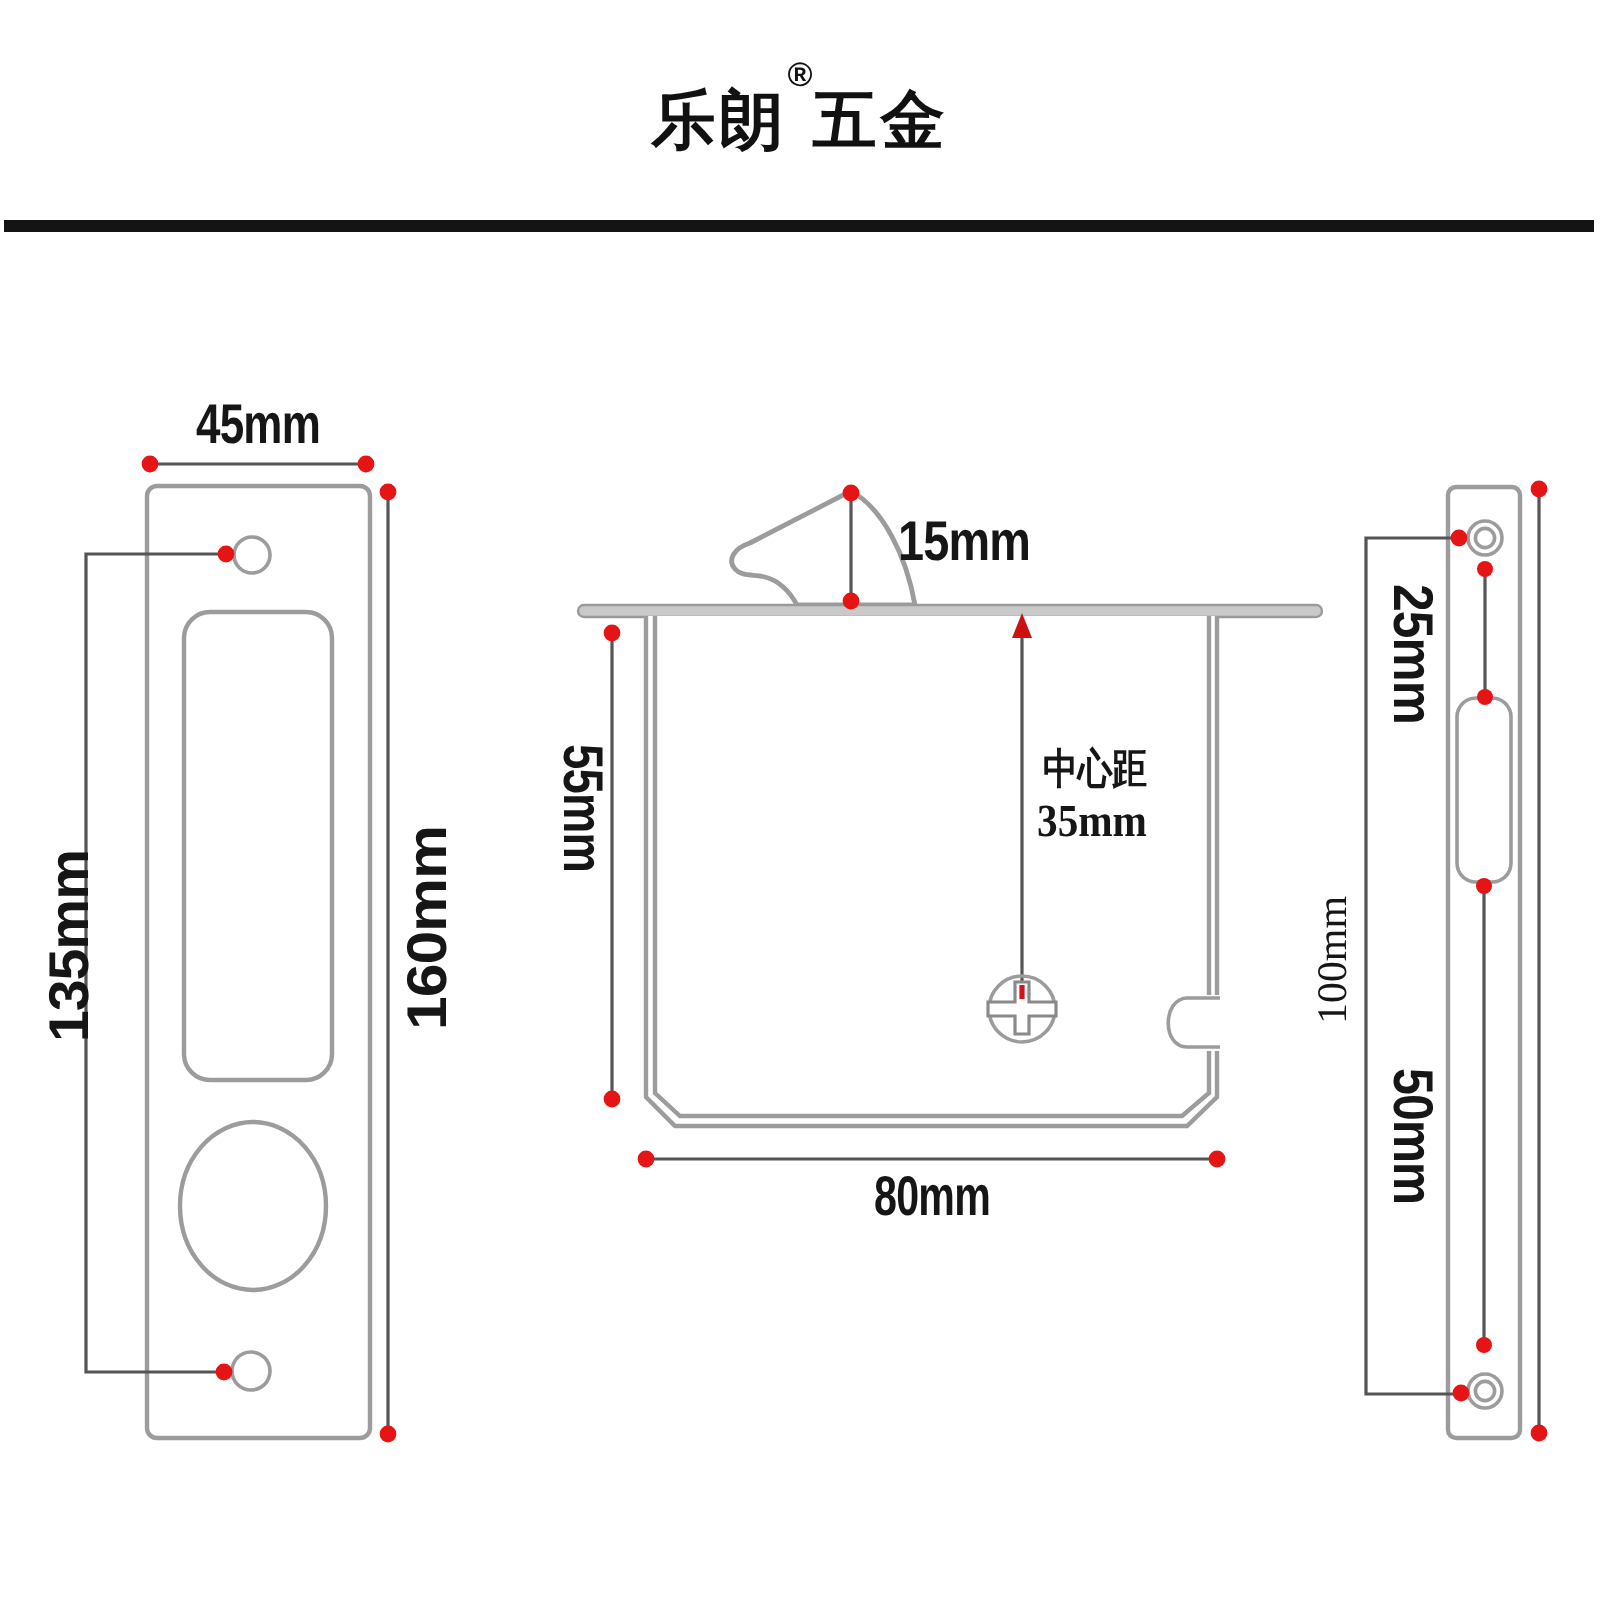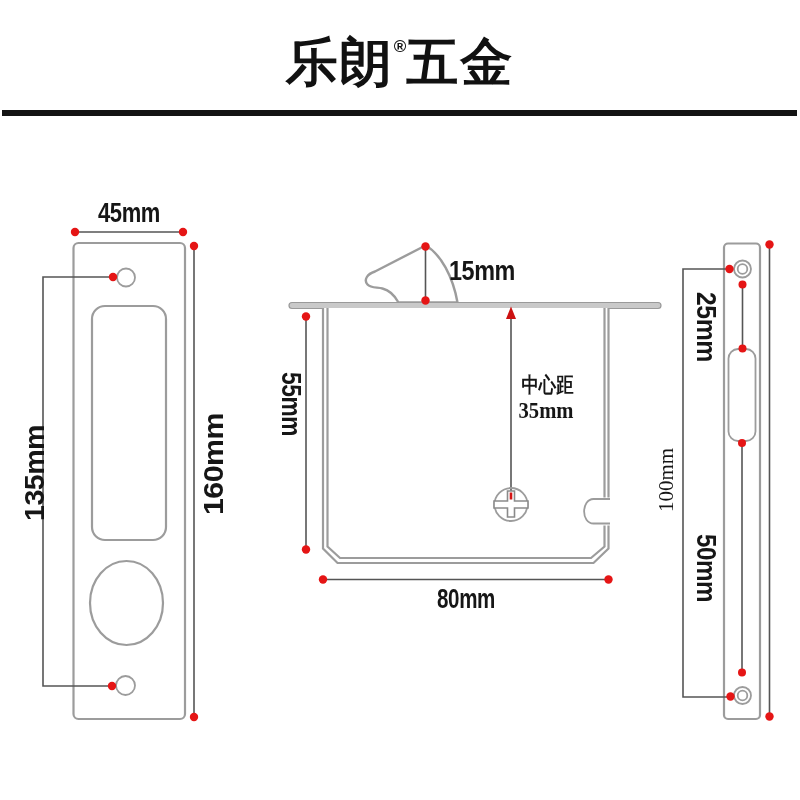--- a/index.html
+++ b/index.html
@@ -1,20 +1,20 @@
 <!DOCTYPE html>
 <html><head>
 <meta charset="utf-8">
 <style>
   html,body{margin:0;padding:0;background:#ffffff;}
   body{width:800px;height:800px;position:relative;overflow:hidden;
        font-family:"Liberation Sans",sans-serif;}
   .header{position:absolute;top:28px;left:0;width:800px;text-align:center;
           color:#111;white-space:nowrap;}
-  .brand-main{font-size:52px;font-weight:900;letter-spacing:2px;}
+  .brand-main{font-size:32px;font-weight:900;letter-spacing:2px;}
   .brand-reg{font-size:17px;font-weight:700;vertical-align:28px;letter-spacing:0;}
   .divider{position:absolute;top:110px;left:2px;width:795px;height:6px;background:#141414;}
   svg{position:absolute;top:0;left:0;}
   .ol{fill:none;stroke:#9c9c9c;stroke-width:2.2;}
   .olf{fill:#ffffff;stroke:#9c9c9c;stroke-width:2.2;}
   .olt{fill:none;stroke:#9c9c9c;stroke-width:1.8;}
   .dim{fill:none;stroke:#555555;stroke-width:1.6;}
   .dot{fill:#e51515;stroke:none;}
   .lbl{font:700 28px "Liberation Sans",sans-serif;fill:#161616;letter-spacing:-0.5px;}
   .serb{font:700 21px "Liberation Serif",serif;fill:#161616;}

